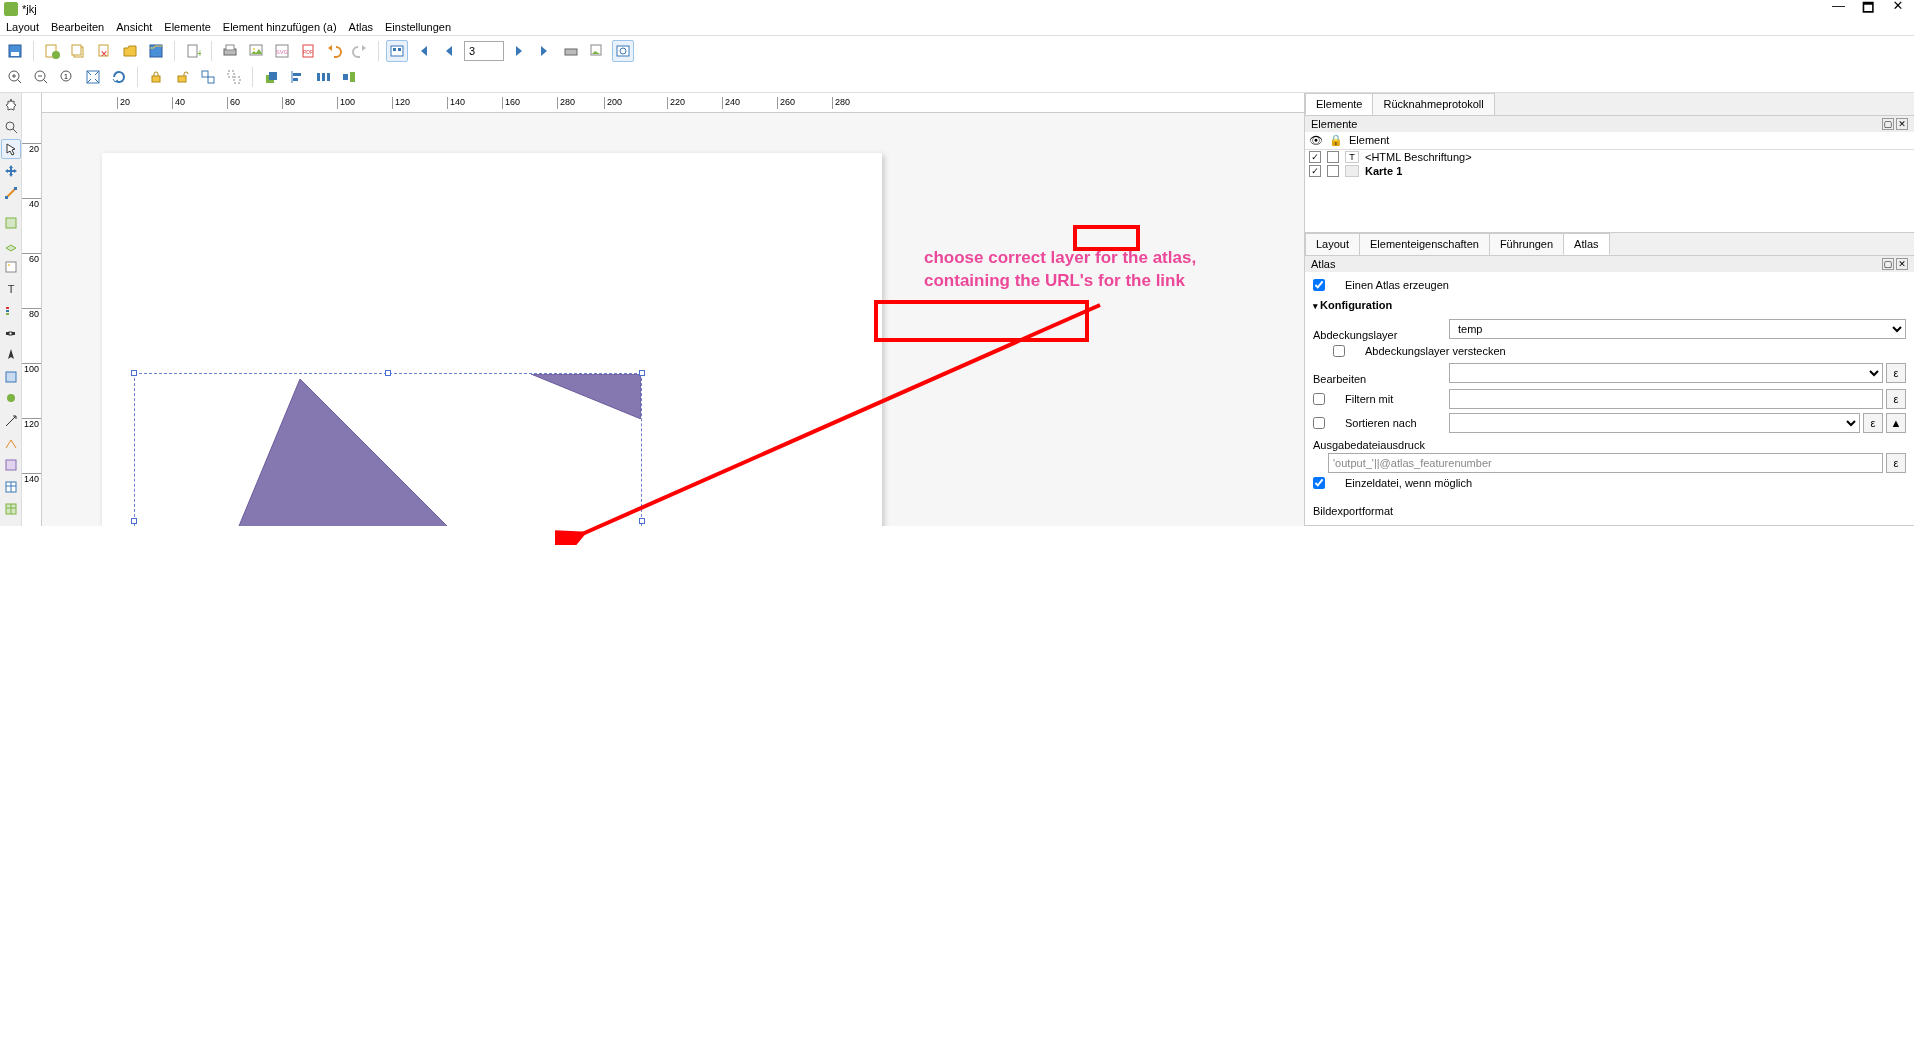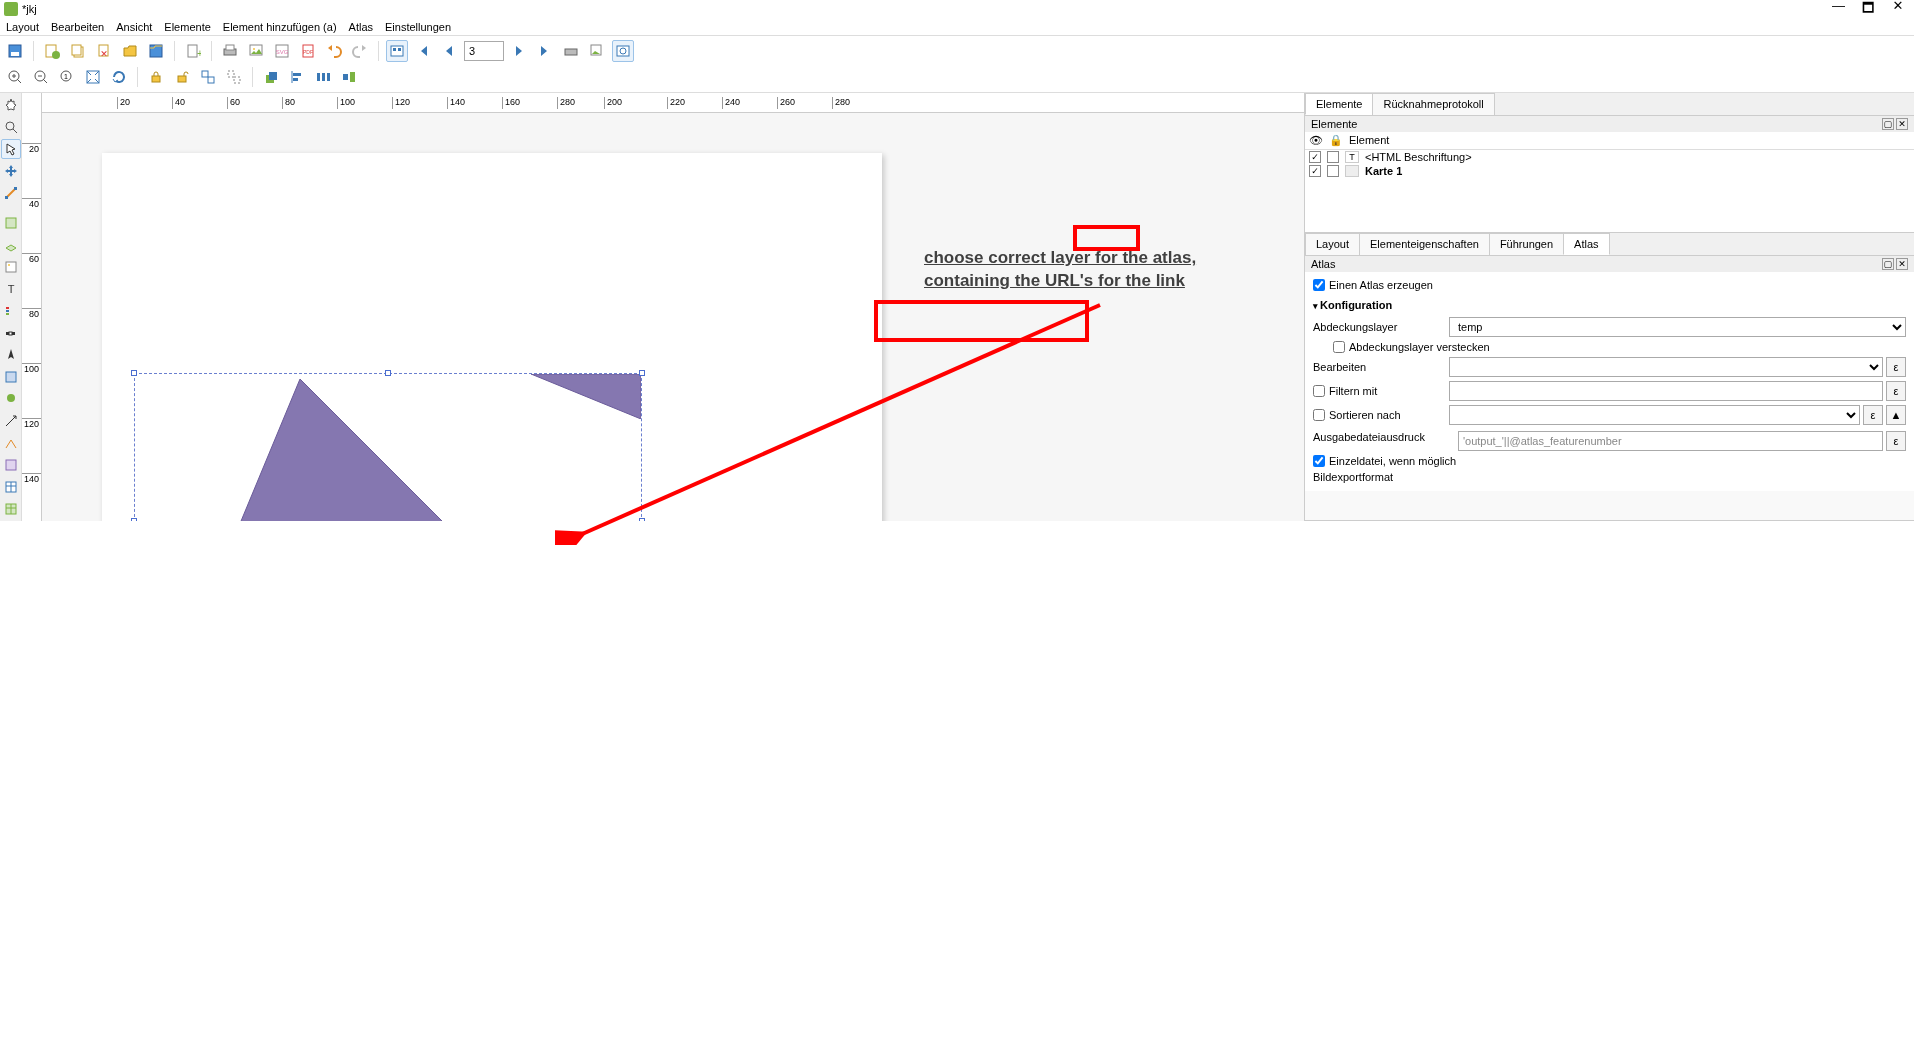--- a/index.html
+++ b/index.html
@@ -36,46 +36,46 @@
 .hruler .tick { position: absolute; top: 4px; font-size: 9px; border-left: 1px solid #999; padding-left: 2px; height: 12px; }
 .canvas { flex: 1; position: relative; overflow: hidden; }
 
 .page { position: absolute; left: 60px; top: 40px; width: 780px; height: 720px; background: #fff; box-shadow: 2px 2px 6px rgba(0,0,0,.2); }
 .mapitem { position: absolute; left: 32px; top: 220px; width: 508px; height: 295px; border: 1px dashed #6a7fcf; }
 .mapitem .handle { position: absolute; width: 6px; height: 6px; background: #fff; border: 1px solid #4a6dcf; }
 .mapitem .h1 { left: -4px; top: -4px; } .mapitem .h2 { left: 50%; top: -4px; margin-left:-3px; }
 .mapitem .h3 { right: -4px; top: -4px; } .mapitem .h4 { right: -4px; top: 50%; margin-top:-3px; } .mapitem .h8 { left: -4px; top: 50%; margin-top:-3px; }
 .tri1 { position: absolute; left: 55px; top: 5px; }
 .tri2 { position: absolute; right: 0; top: 0; }
-.annotxt { position: absolute; left: 924px; top: 247px; color: #404040; font-weight: bold; font-size: 17px; line-height: 1.35; font-family: Arial, sans-serif; text-decoration: underline; }
+.annotxt { position: absolute; left: 924px; top: 247px; color: #ec4899; font-weight: bold; font-size: 17px; line-height: 1.35; font-family: Arial, sans-serif; }
 .annobox { position: absolute; border: 4px solid #f00; }
 
 
 .rightpanel { width: 610px; border-left: 1px solid #ccc; display: flex; flex-direction: column; background: #f9f9f9; }
 .panel { border-bottom: 1px solid #ccc; }
 .tabs { display: flex; background: #f0f0f0; border-bottom: 1px solid #ccc; }
 .tab { padding: 4px 10px; font-size: 11px; border: 1px solid #ccc; border-bottom: none; background: #f8f8f8; margin-right: -1px; cursor: default; }
 .tab.active { background: #fff; border-bottom: 1px solid #fff; }
 .panelhdr { background: #eee; font-size: 11px; padding: 2px 6px; display:flex; align-items:center; justify-content:space-between; }
 .panelhdr .pctl { display:flex; gap:2px; }
 .pctl span { width:12px; height:12px; border:1px solid #999; font-size:9px; text-align:center; line-height:10px; }
 .elist { background: #fff; height: 100px; overflow: auto; }
 .elrow { display: flex; align-items: center; font-size: 11px; padding: 1px 4px; gap: 6px; }
 .elrow .ck { width: 12px; height: 12px; border:1px solid #888; text-align:center; font-size:9px; line-height:10px; }
 .elhdr { display:flex; font-size:11px; border-bottom: 1px solid #ddd; padding: 2px 4px; gap: 6px; }
 .elhdr .colicon { width:14px; text-align:center; }
 
 .atlasbody { padding: 4px 8px; font-size: 11px; background:#fff; }
-.atlasbody label { display: flex; align-items: center; gap: 4px; margin: 3px 0; }
+.atlasbody label { display: flex; align-items: center; gap: 20px; margin: 3px 0; }
 .atlasbody input[type=checkbox] { width: 12px; height: 12px; }
 .section { margin-top: 6px; }
 .secthdr { font-weight: bold; font-size: 11px; padding: 2px 0; cursor: default; }
 .secthdr::before { content: "▾ "; font-size: 9px; }
 .field { display: flex; align-items: center; gap: 6px; margin: 4px 0; }
-.field .lbl { width: 115px; }
+.field .lbl { width: 115px; margin-top: 12px; }
 .field .ctl { flex: 1; display:flex; gap:3px;margin-left:15px; }
 .field select, .field input[type=text] { flex:1; height: 20px; border: 1px solid #aaa; font-size: 11px; padding: 0 4px; background:#fff; }
 .smallbtn { width: 20px; height: 20px; border: 1px solid #aaa; background:#f4f4f4; font-size:11px; text-align:center; line-height:18px; }
 .expr { background:#f0f0f0; color:#888; }
 
 
 svg { display:block; }
 </style>
 </head>
 <body>
@@ -567,21 +567,21 @@
               </label>
             <div class="ctl">
                 <select><option></option></select>
                 <div class="smallbtn">ε</div>
                 <div class="smallbtn">▲</div>
               </div>
           </div>
         </div>
 
         <div class="section">
-          <div class="field" style="flex-direction:row; align-items:stretch; gap:18px;">
+          <div class="field" style="flex-direction:column; align-items:stretch; gap:2px;">
             <span>Ausgabedateiausdruck</span>
             <div class="ctl">
                 <input type="text" class="expr" value="'output_'||@atlas_featurenumber" style="">
                 <div class="smallbtn">ε</div>
               </div>
           </div>
           <label>
               <input type="checkbox" checked="" style="">
               <span>Einzeldatei, wenn möglich</span>
             </label>

